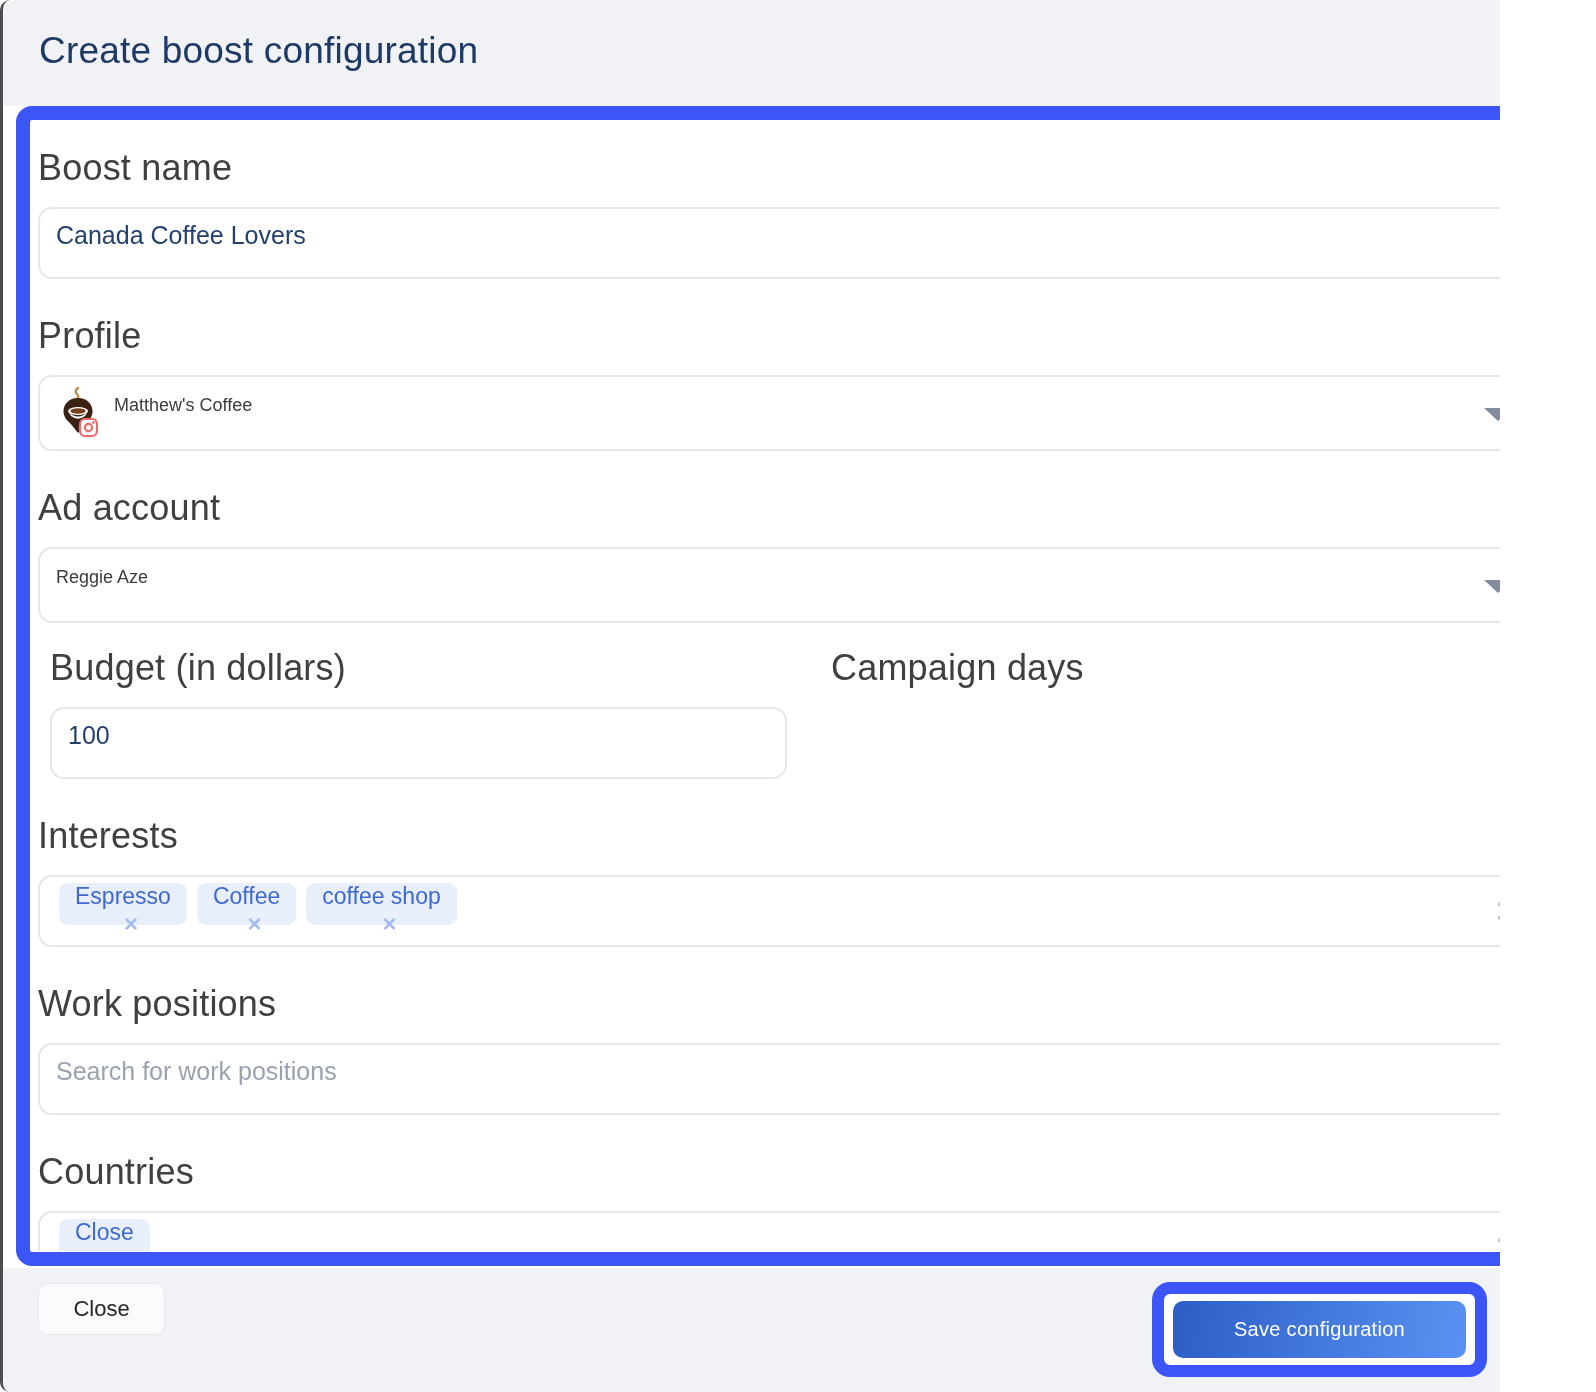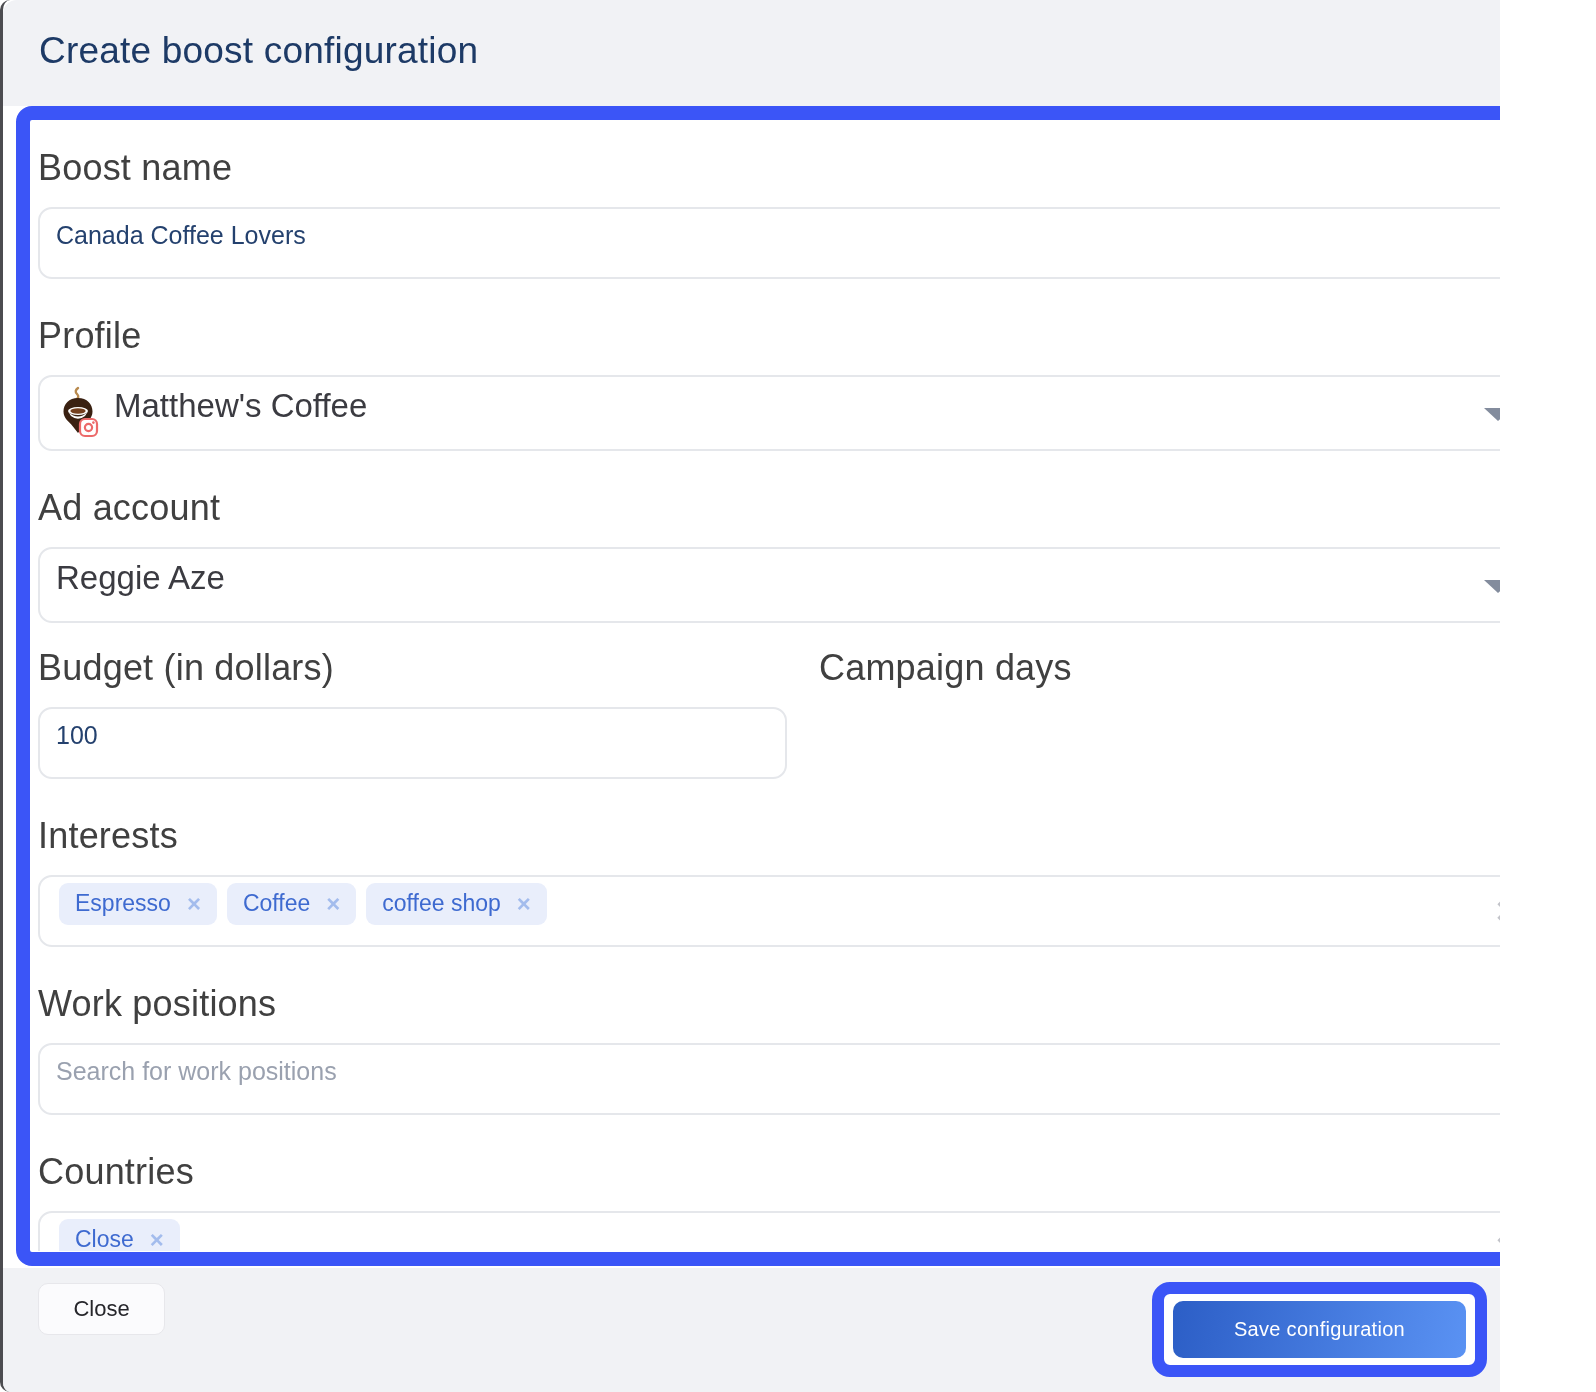--- a/index.html
+++ b/index.html
@@ -96,53 +96,54 @@
   .text-input::placeholder { color: #9aa1af; }
 
   .select-box {
     height: 76px;
     display: flex;
     align-items: center;
     position: relative;
     color: #3b3b41;
     cursor: pointer;
   }
-  .select-value { font-size: 33px; color: #3b3b41; }
+  .select-value { font-size: 18px; color: #3b3b41; }
   .caret-down {
     position: absolute;
     right: 54px;
     top: 50%;
     margin-top: -5px;
     width: 0; height: 0;
     border-left: 14px solid transparent;
     border-right: 14px solid transparent;
     border-top: 13px solid #838c9d;
   }
 
   .two-col { display: flex; gap: 32px; }
-  .two-col .col { flex: 1; }
+  .two-col .col { flex: 1; margin-left: 12px; }
 
   .tags-field {
     display: flex;
     align-items: center;
     position: relative;
     gap: 10px;
     padding-left: 19px;
   }
   .tag {
     display: inline-flex;
     align-items: center;
     height: 42px;
     background: #e9eefb;
     border-radius: 9px;
     padding: 0 16px;
     font-size: 23px;
     color: #3e6ad0;
     cursor: pointer;
     white-space: nowrap;
+    flex-direction: column;
   }
   .tag .tag-x {
     margin-left: 16px;
     color: #a3bced;
     font-weight: bold;
     font-size: 24px;
   }
   .clear-x {
     position: absolute;
     right: 48px;

